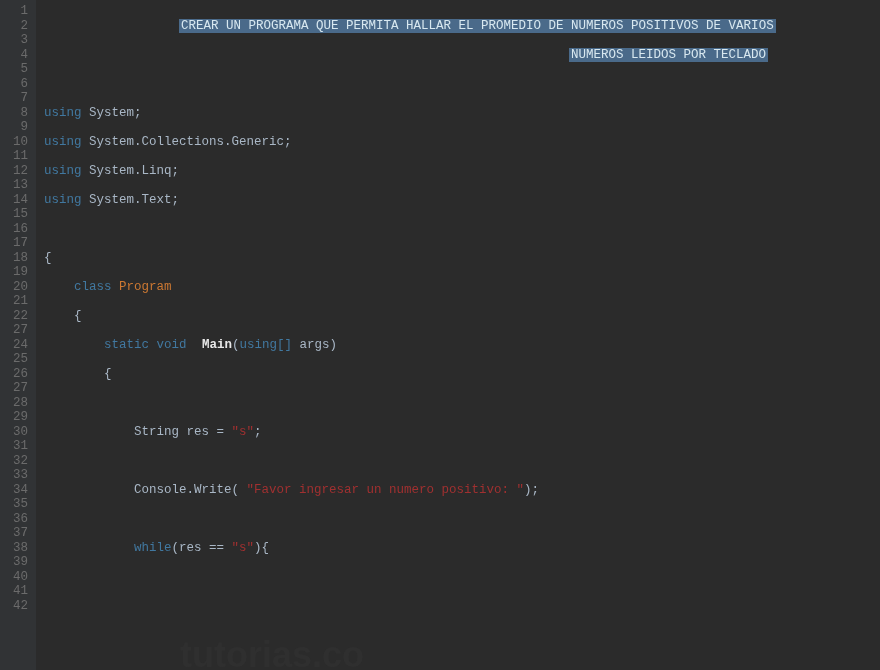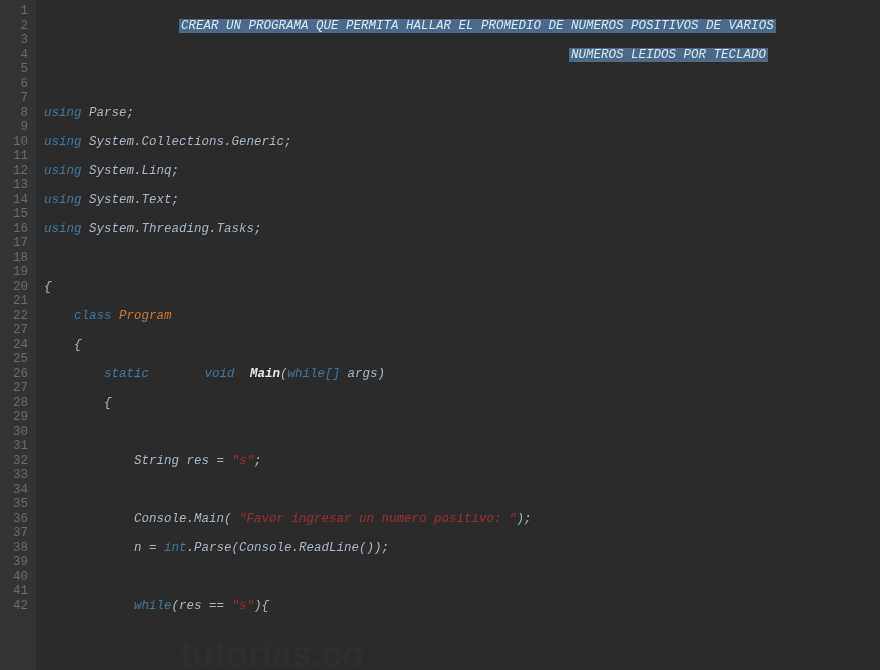--- a/index.html
+++ b/index.html
@@ -25,30 +25,29 @@
   text-align: right;
   padding: 4px 8px 4px 4px;
   user-select: none;
   min-width: 36px;
 }
 .gutter div { height: 14.5px; }
 .code {
   padding: 4px 0 4px 8px;
   white-space: pre;
   flex: 1;
-  font-style: italic;
 }
 .line { height: 14.5px; }
 .hl-sel {
   background: #4a6a8a;
   color: #d8e8f0;
   padding: 0 2px;
 }
 .kw { color: #4178a0; }
-.tvoid { color: #4178a0; margin-left: 48px; }
+.tvoid { color: #4178a0; }
 .str { color: #a03030; }
 .num { color: #1f5e9c; }
 .methname { color: #e8e8e8; font-weight: bold; margin-left: 8px; }
 .ns { color: #cc7832; }
 .watermark {
   position: absolute;
   bottom: 8px;
   left: 180px;
   font-size: 36px;
   font-weight: bold;
@@ -103,36 +102,34 @@
     <div>38</div>
     <div>39</div>
     <div>40</div>
     <div>41</div>
     <div>42</div>
   </div>
   <div class="code">
 <div class="line">                  <span class="hl-sel">CREAR UN PROGRAMA QUE PERMITA HALLAR EL PROMEDIO DE NUMEROS POSITIVOS DE VARIOS</span></div>
 <div class="line">                                                                      <span class="hl-sel">NUMEROS LEIDOS POR TECLADO</span></div>
 <div class="line"></div>
-<div class="line"><span class="kw">using</span><span> Parse;</span></div>
+<div class="line"><span class="kw">using</span><span> System;</span></div>
 <div class="line"><span class="kw">using</span><span> System.Collections.Generic;</span></div>
 <div class="line"><span class="kw">using</span><span> System.Linq;</span></div>
 <div class="line"><span class="kw">using</span><span> System.Text;</span></div>
-<div class="line"><span class="kw">using</span><span> System.Threading.Tasks;</span></div>
 <div class="line"></div>
 <div class="line"><span>{</span></div>
 <div class="line"><span class="kw">    class </span><span class="ns">Program</span></div>
 <div class="line"><span>    {</span></div>
-<div class="line"><span class="kw">        static </span><span class="tvoid">void</span><span class="methname"> Main</span><span>(</span><span class="kw">while[]</span><span> args)</span></div>
+<div class="line"><span class="kw">        static </span><span class="tvoid">void</span><span class="methname"> Main</span><span>(</span><span class="kw">using[]</span><span> args)</span></div>
 <div class="line"><span>        {</span></div>
 <div class="line"></div>
 <div class="line"><span>            String res = </span><span class="str">"s"</span><span>;</span></div>
 <div class="line"></div>
-<div class="line"><span>            Console.Main( </span><span class="str">"Favor ingresar un numero positivo: "</span><span>);</span></div>
-<div class="line"><span>            n = </span><span class="kw">int</span><span>.Parse(Console.ReadLine());</span></div>
+<div class="line"><span>            Console.Write( </span><span class="str">"Favor ingresar un numero positivo: "</span><span>);</span></div>
 <div class="line"></div>
 <div class="line"><span>            </span><span class="kw">while</span><span>(res == </span><span class="str">"s"</span><span>){</span></div>
 
 
 
 
 
 
 
 

